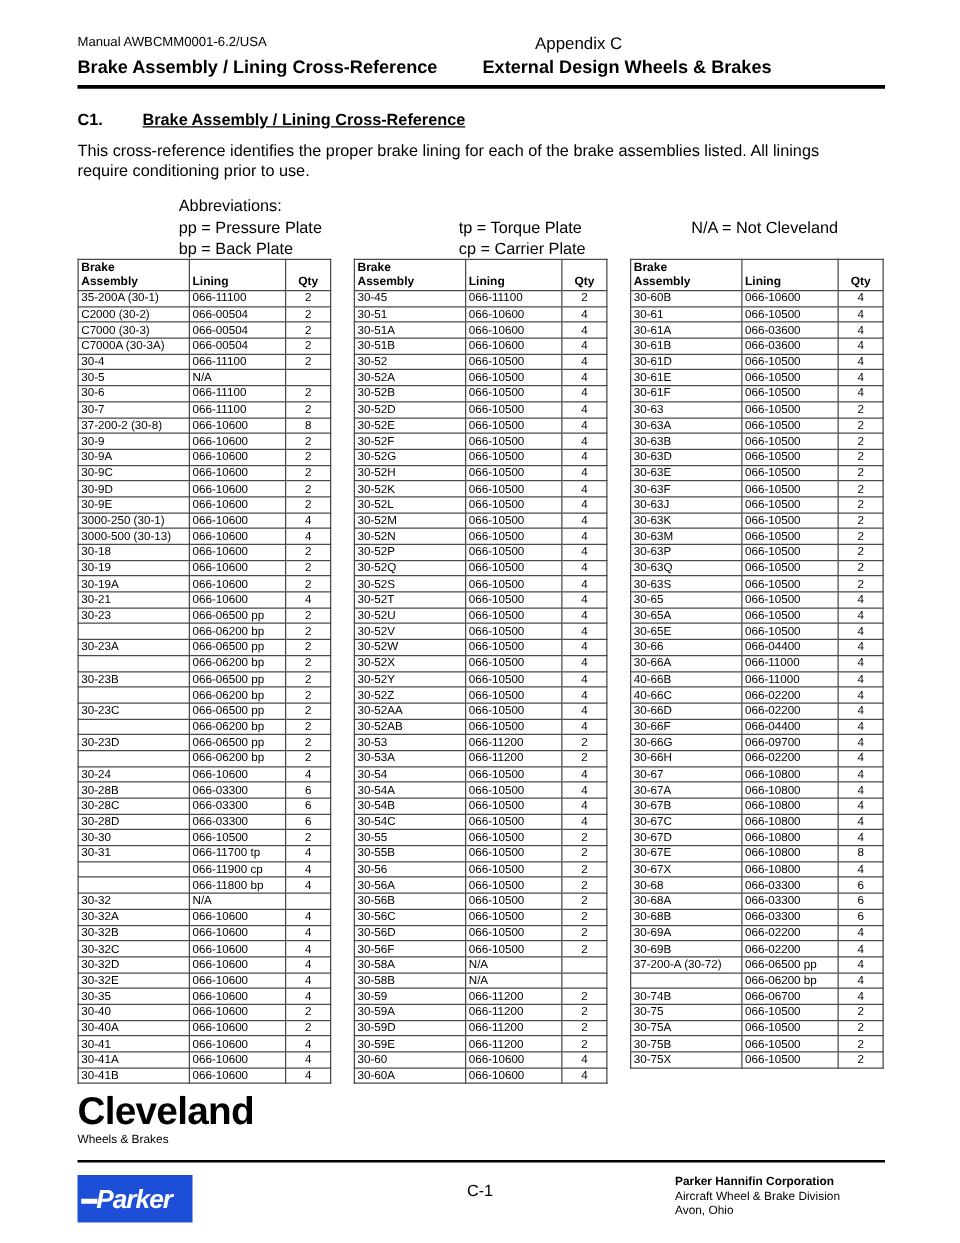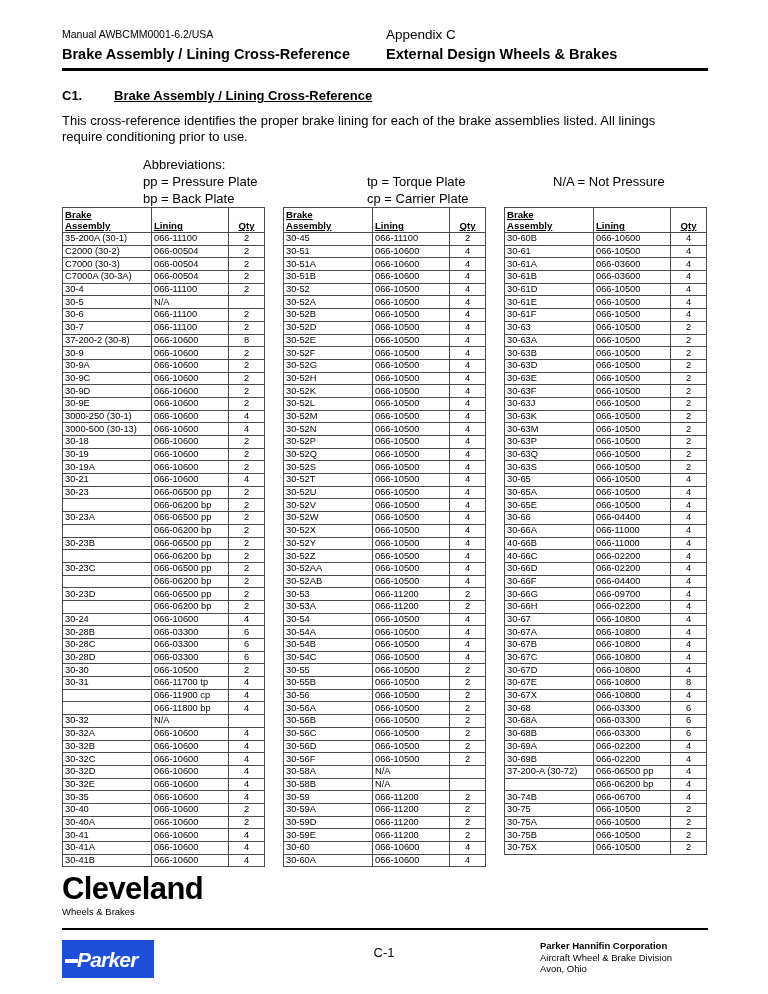--- a/index.html
+++ b/index.html
@@ -25,20 +25,21 @@
   
   .header {
     position: absolute;
     left: 62px;
     top: 28px;
     width: 646px;
   }
   .hdr-row {
     display: flex;
     align-items: flex-end;
+    gap: 42px;
   }
   .hdr-left-small {
     font-size: 10.5px;
     width: 320px;
     line-height: 13px;
   }
   .hdr-right-small {
     font-size: 13.5px;
     line-height: 13px;
     padding-left: 4px;
@@ -136,21 +137,20 @@
     white-space: nowrap;
     overflow: hidden;
   }
   table.xref thead th {
     font-weight: bold;
     font-size: 9.6px;
     vertical-align: bottom;
     height: auto;
     padding-top: 1px;
     padding-bottom: 1px;
-    text-decoration: underline;
   }
   table.xref thead th.h-asm {
     text-align: left;
     line-height: 11px;
   }
   table.xref thead th.h-lin {
     text-align: left;
     vertical-align: bottom;
   }
   table.xref thead th.h-qty {
@@ -252,21 +252,21 @@
     <span class="section-title">Brake Assembly / Lining Cross-Reference</span>
   </div>
 
   <div class="intro">This cross-reference identifies the proper brake lining for each of the brake assemblies listed.  All linings require conditioning prior to use.</div>
 
   <div class="abbrev">
     <div class="abbrev-title">Abbreviations:</div>
     <div class="abbrev-grid">
       <div>pp = Pressure Plate</div>
       <div>tp = Torque Plate</div>
-      <div>N/A = Not Pressure</div>
+      <div>N/A = Not Cleveland</div>
       <div>bp = Back Plate</div>
       <div>cp = Carrier Plate</div>
       <div></div>
     </div>
   </div>
 
   <div class="tables">
 
     <div class="tbl-wrap">
       <table class="xref">

